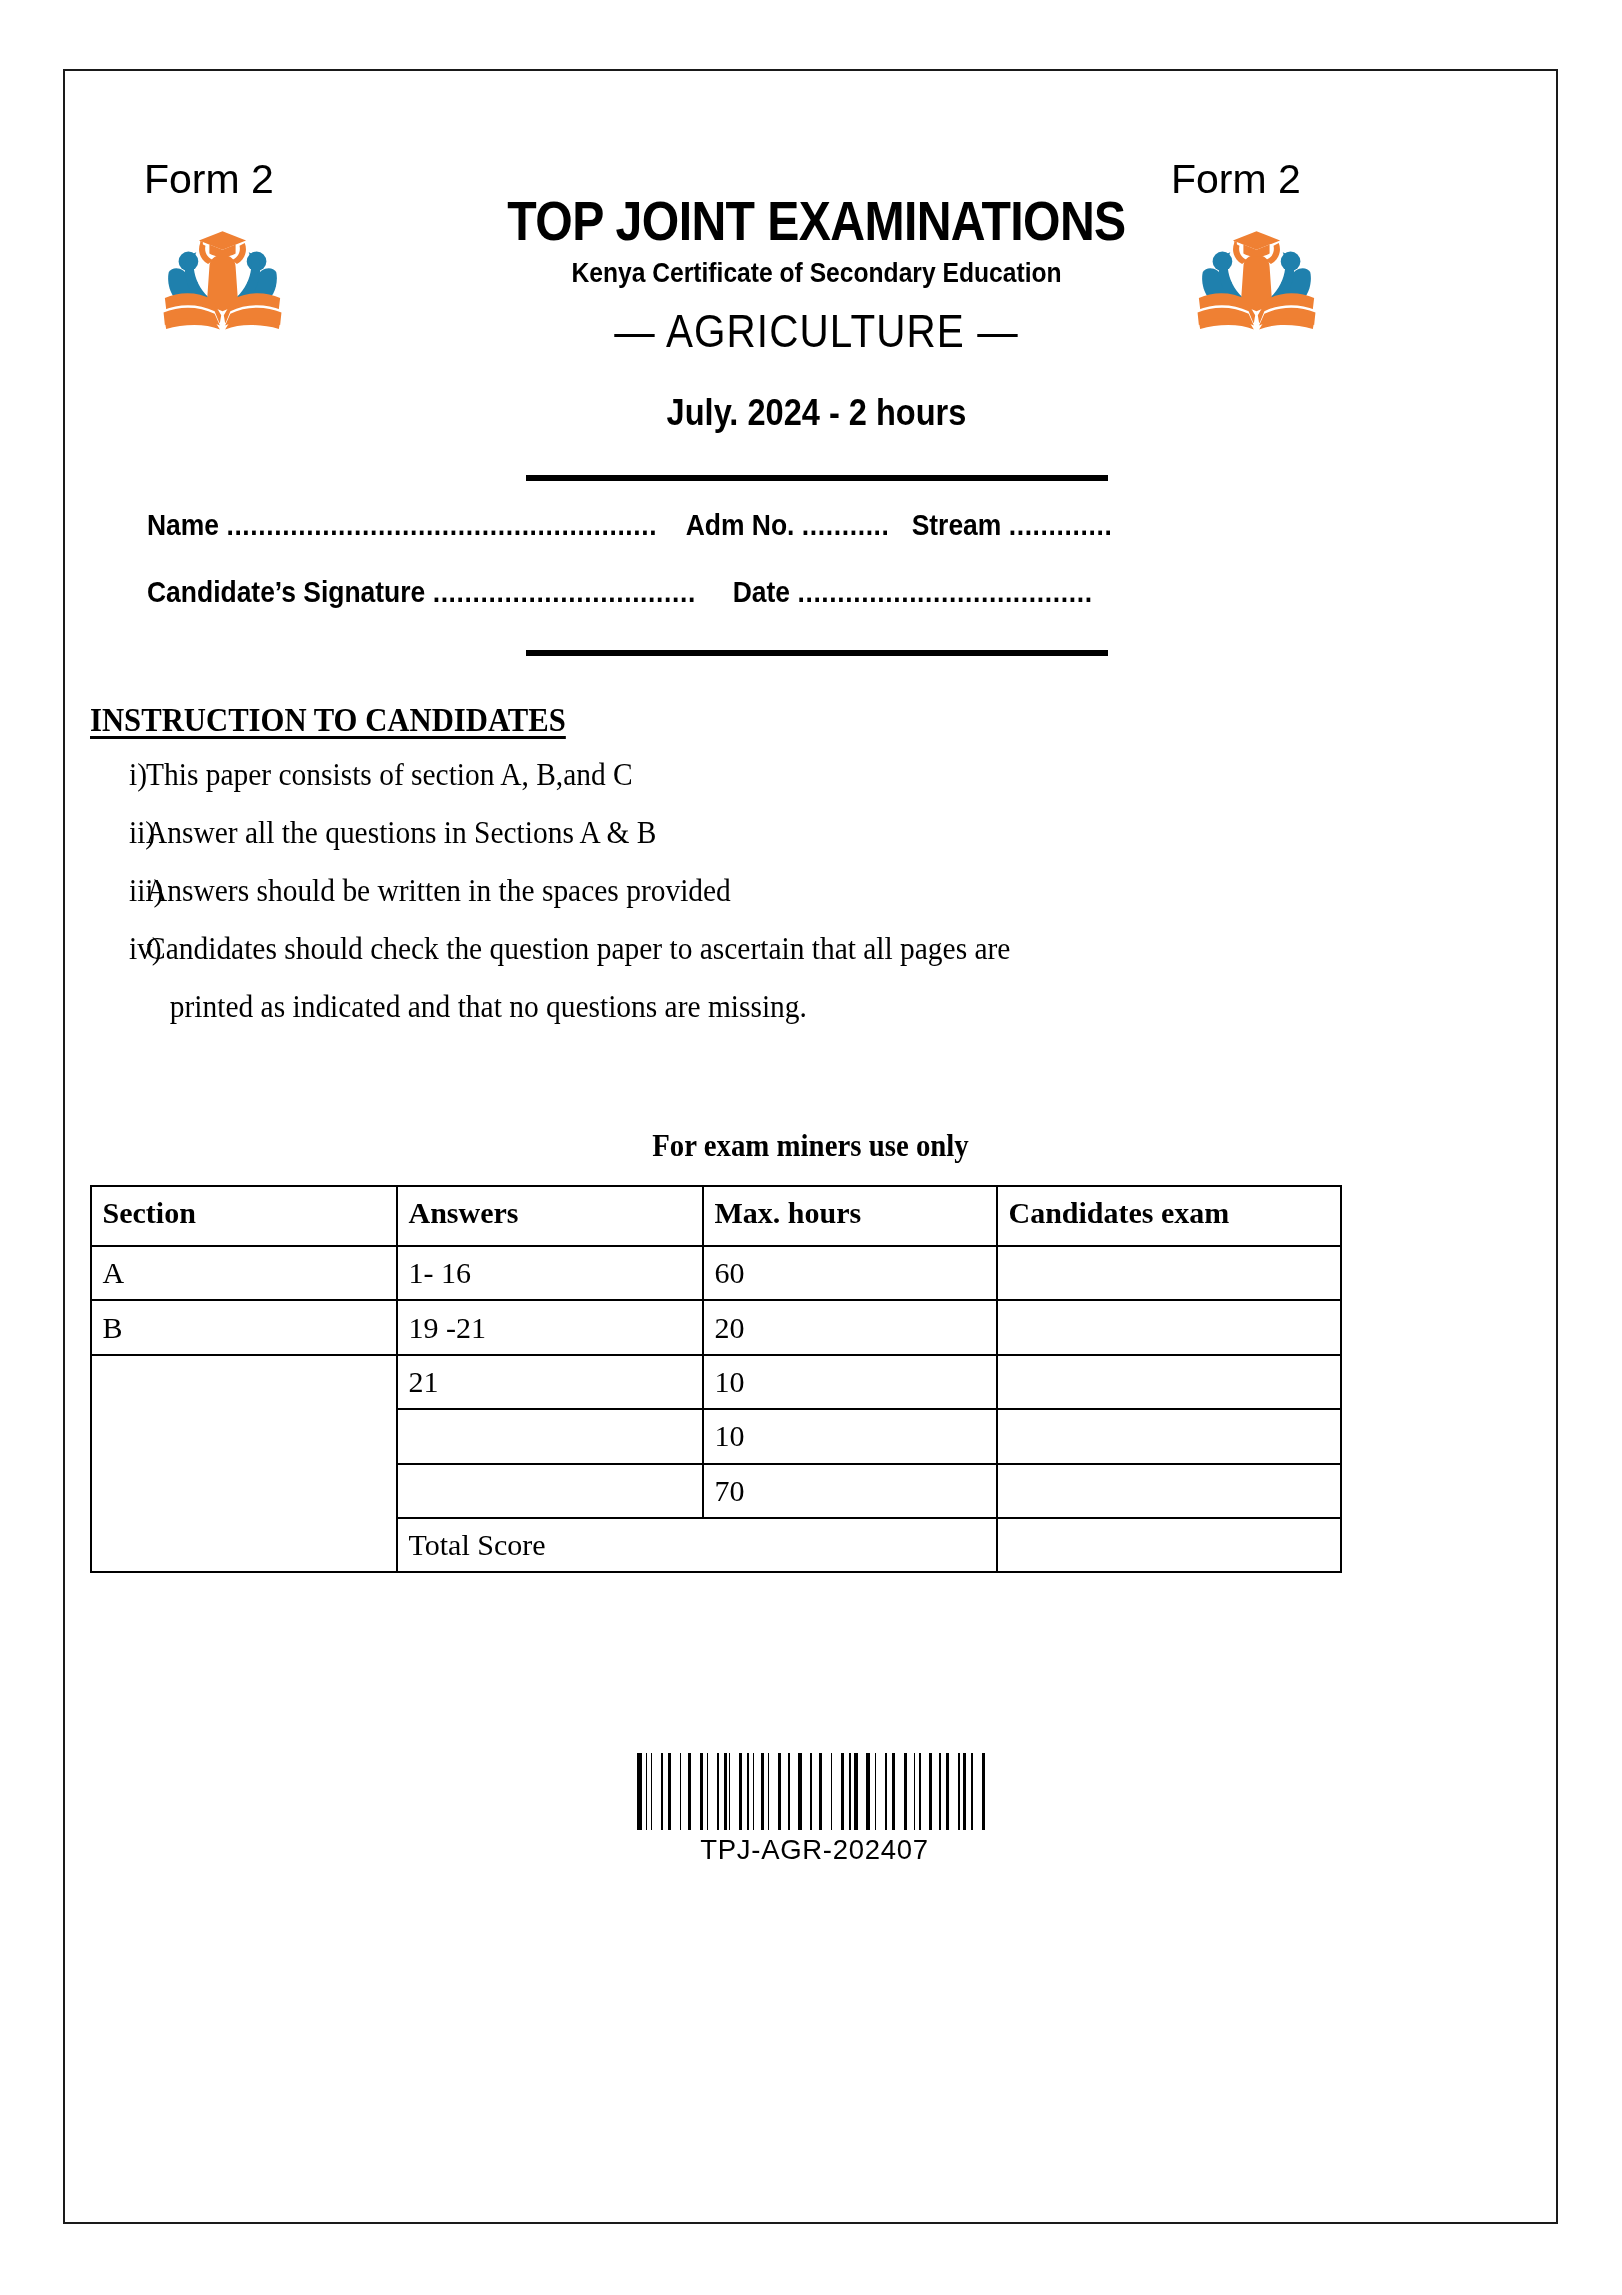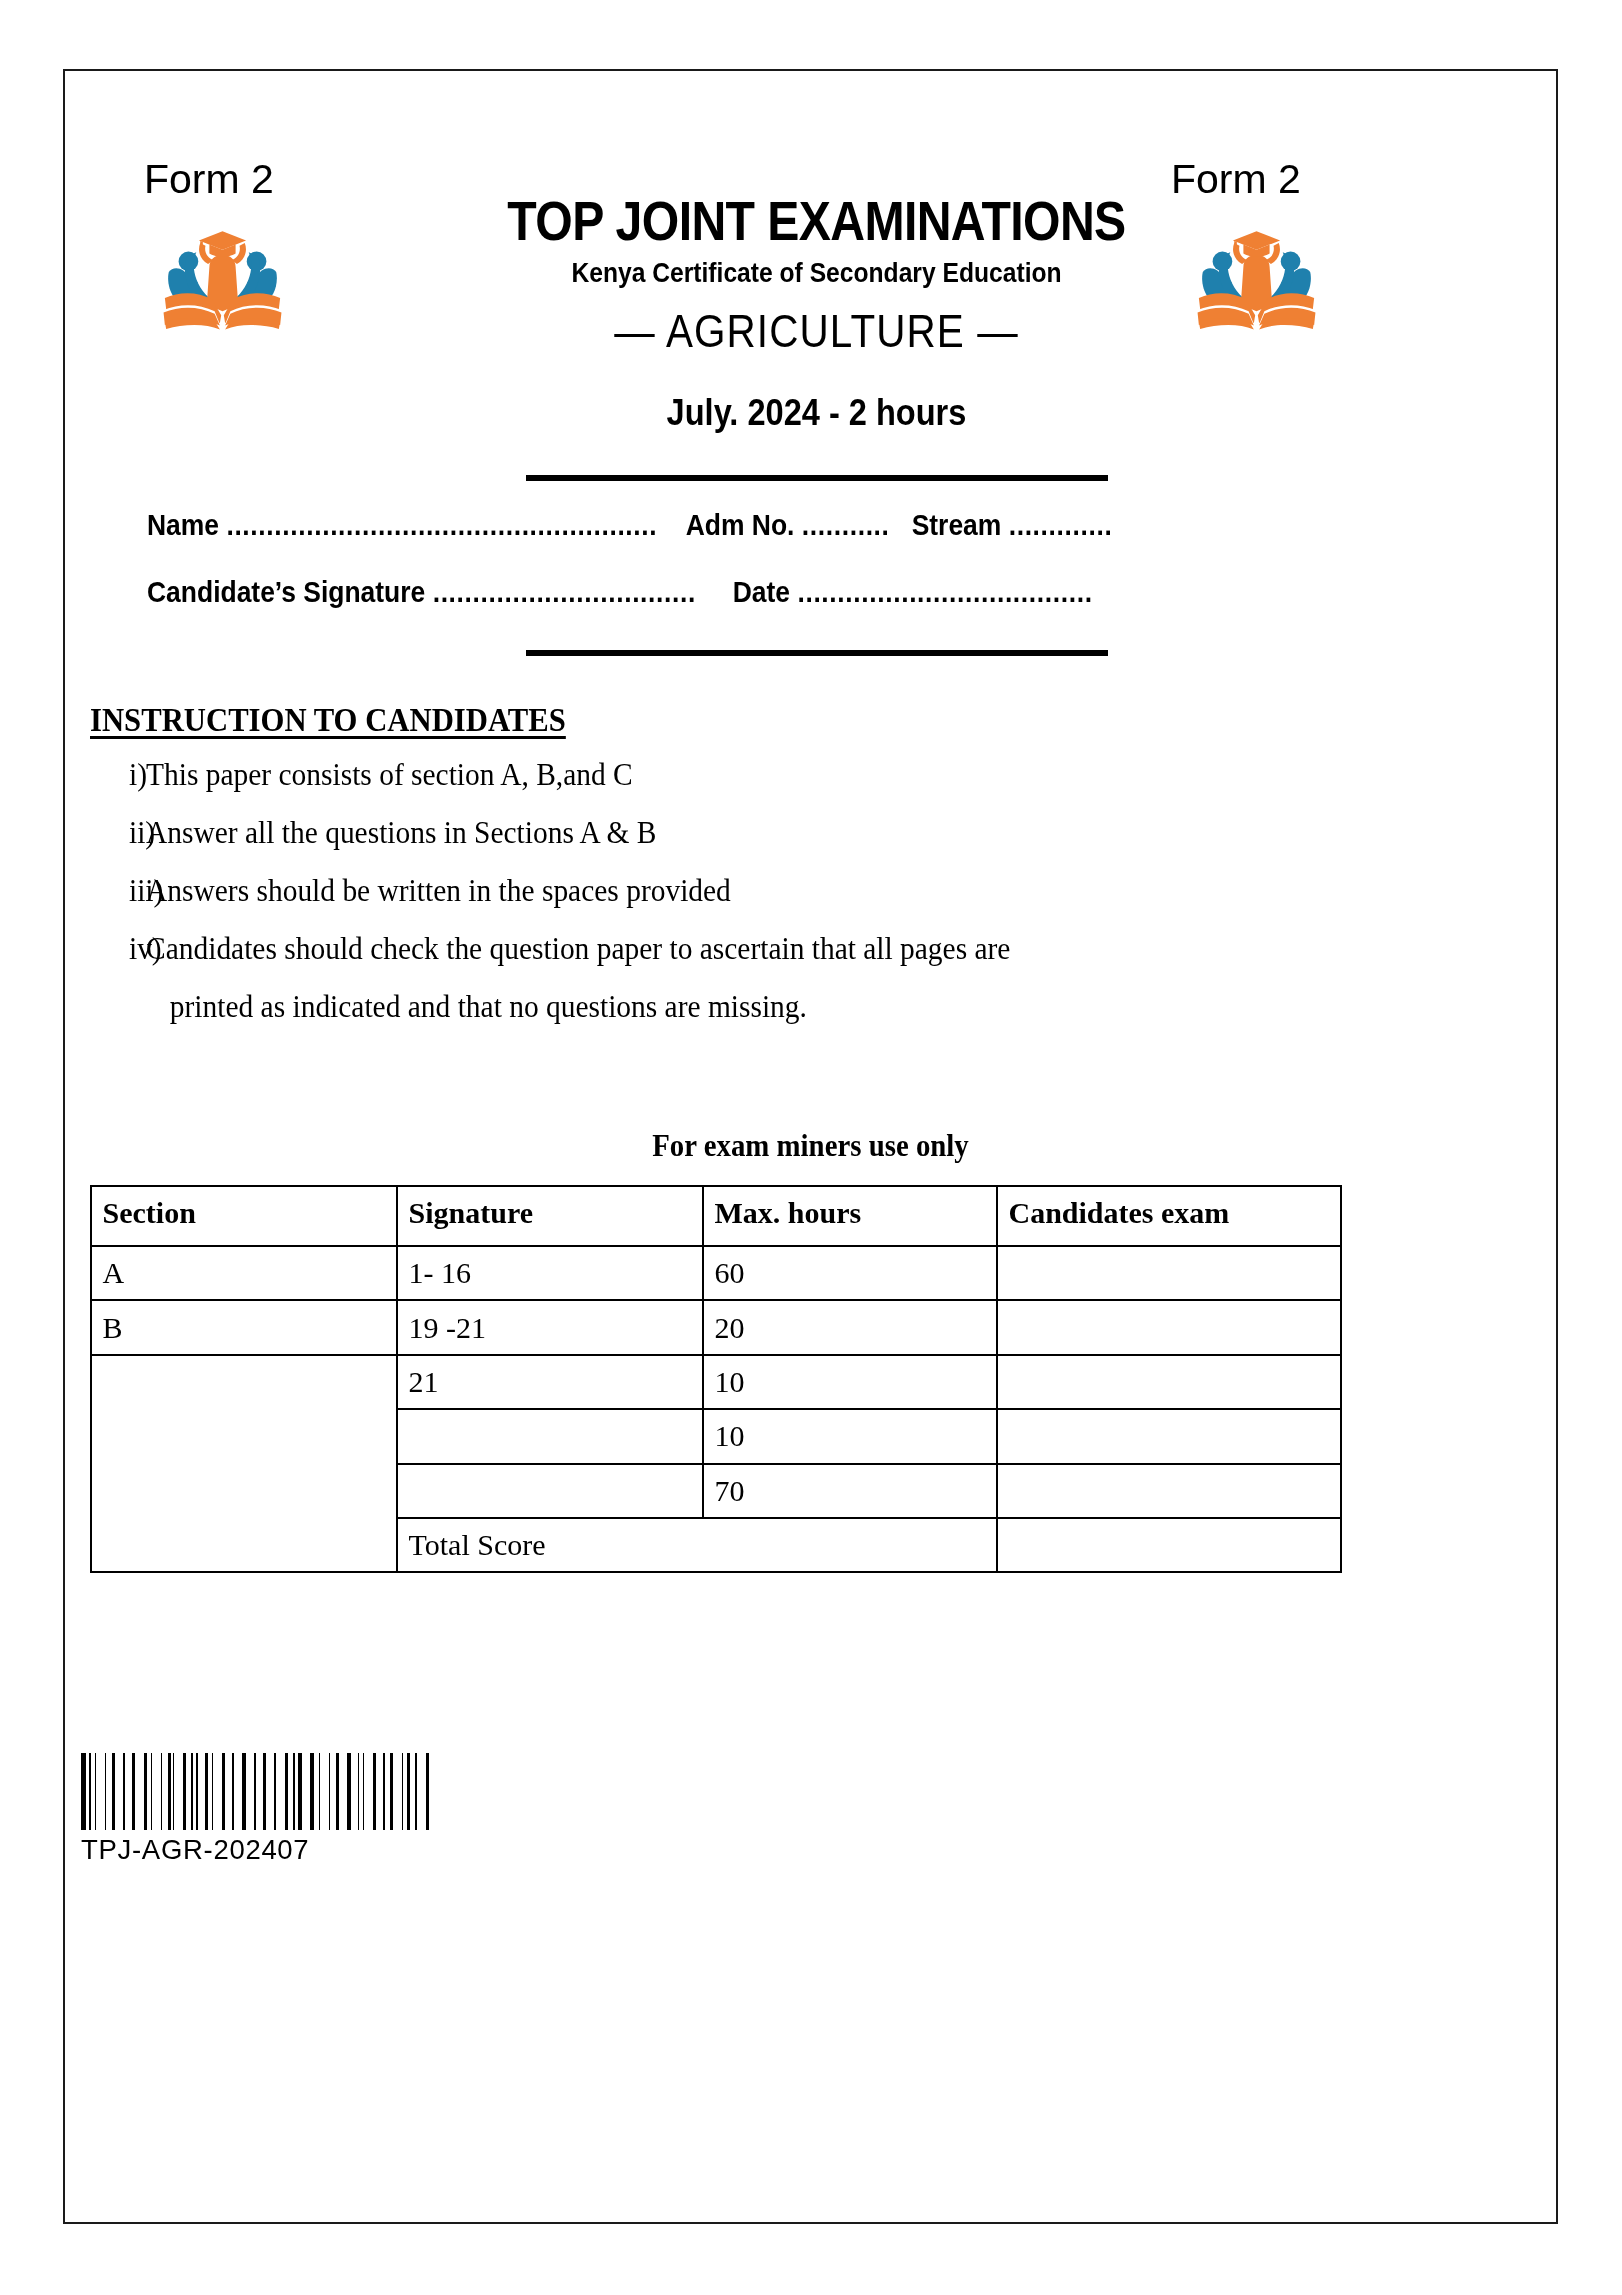--- a/index.html
+++ b/index.html
@@ -225,24 +225,24 @@
   }
   .col-section { width: 306px; }
   .col-question { width: 306px; }
   .col-max { width: 294px; }
   .col-cand { width: 344px; }
   .cell-bold { font-weight: 700; }
 
   
   .barcode-block {
     position: absolute;
-    left: 16px;
+    left: 4px;
     top: 1673px;
     width: 100%;
-    text-align: left;
+    text-align: center;
   }
   .barcode-bars {
     display: inline-block;
     height: 77px;
     font-size: 0;
     white-space: nowrap;
   }
   .barcode-bars i {
     display: inline-block;
     height: 77px;
@@ -383,21 +383,21 @@
     <table class="score-table">
       <colgroup>
         <col class="col-section">
           <col class="col-question">
           <col class="col-max">
           <col class="col-cand">
       </colgroup>
       <thead>
         <tr>
           <th>Section</th>
-          <th>Signature</th>
+          <th>Answers</th>
           <th>Max. hours</th>
           <th>Candidates exam</th>
         </tr>
       </thead>
       <tbody>
         <tr>
           <td>A</td>
           <td>1-   16</td>
           <td>60</td>
           <td></td>

